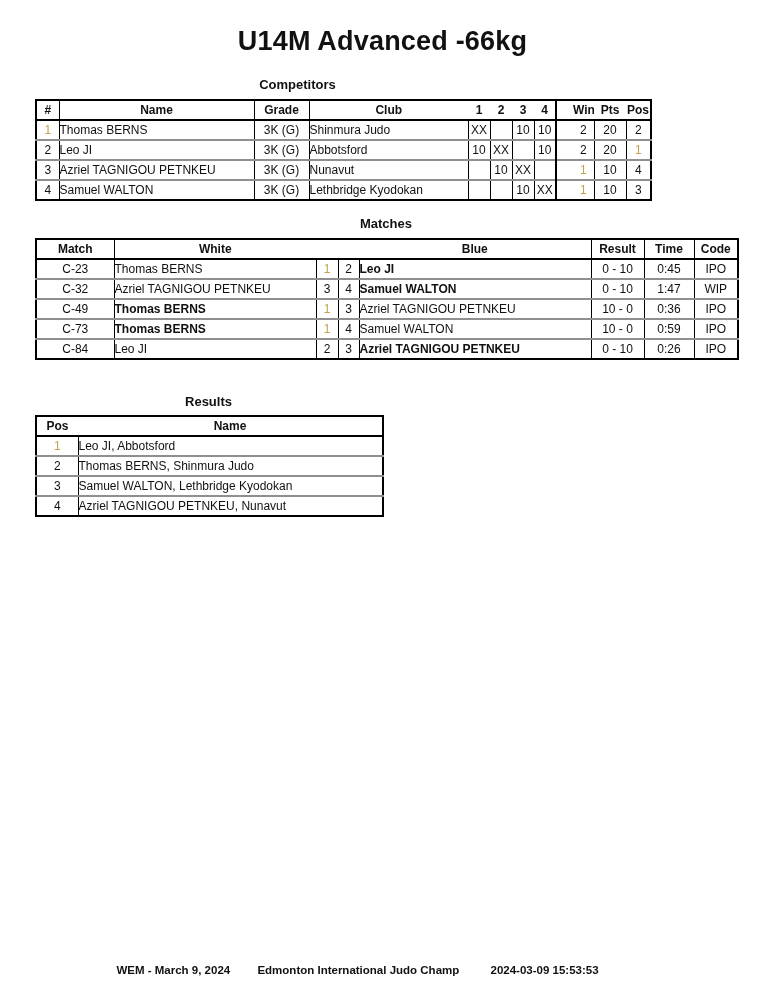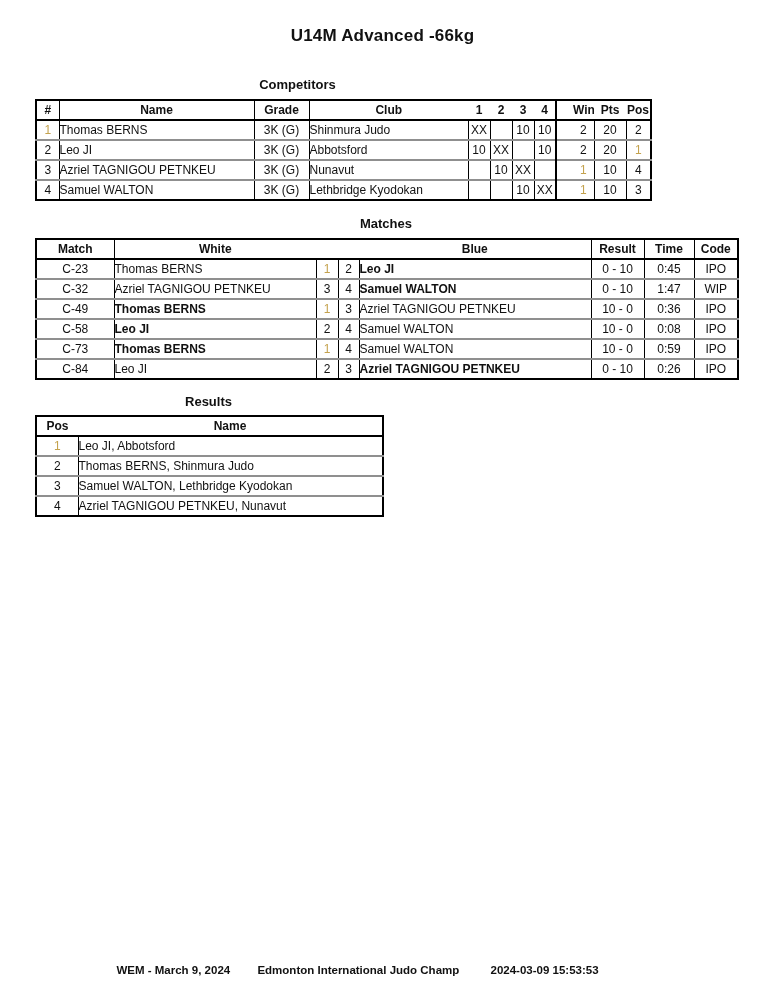--- a/index.html
+++ b/index.html
@@ -3,21 +3,21 @@
 <meta charset="utf-8">
 <style>
   html,body{margin:0;padding:0;background:#ffffff;}
   .page{
     position:relative;width:765px;height:990px;background:#ffffff;
     font-family:"Liberation Sans","DejaVu Sans",sans-serif;color:#111111;
     overflow:hidden;
   }
   .page-title{
     position:absolute;top:26px;left:0;width:765px;text-align:center;
-    font-size:17px;font-weight:bold;letter-spacing:0.2px;
+    font-size:27px;font-weight:bold;letter-spacing:0.2px;
   }
   .section-heading{
     position:absolute;font-size:13px;font-weight:bold;text-align:center;
   }
   #competitors-heading{top:77px;left:35px;width:525px;}
   #matches-heading{top:216px;left:35px;width:702px;}
   #results-heading{top:394px;left:35px;width:347px;}
 
   table.tbl{
     position:absolute;border-collapse:collapse;table-layout:fixed;
@@ -194,30 +194,20 @@
         <td class="c">C-49</td>
         <td class="l p8"><span class="bold">Thomas BERNS</span></td>
         <td class="c"><span class="gold">1</span></td>
         <td class="c"><span class="">3</span></td>
         <td class="l p8"><span class="">Azriel TAGNIGOU PETNKEU</span></td>
         <td class="c">10 - 0</td>
         <td class="c">0:36</td>
         <td class="c">IPO</td>
       </tr>
       <tr>
-        <td class="c">C-58</td>
-        <td class="l p8"><span class="bold">Leo JI</span></td>
-        <td class="c"><span class="">2</span></td>
-        <td class="c"><span class="">4</span></td>
-        <td class="l p8"><span class="">Samuel WALTON</span></td>
-        <td class="c">10 - 0</td>
-        <td class="c">0:08</td>
-        <td class="c">IPO</td>
-      </tr>
-      <tr>
         <td class="c">C-73</td>
         <td class="l p8"><span class="bold">Thomas BERNS</span></td>
         <td class="c"><span class="gold">1</span></td>
         <td class="c"><span class="">4</span></td>
         <td class="l p8"><span class="">Samuel WALTON</span></td>
         <td class="c">10 - 0</td>
         <td class="c">0:59</td>
         <td class="c">IPO</td>
       </tr>
       <tr>

